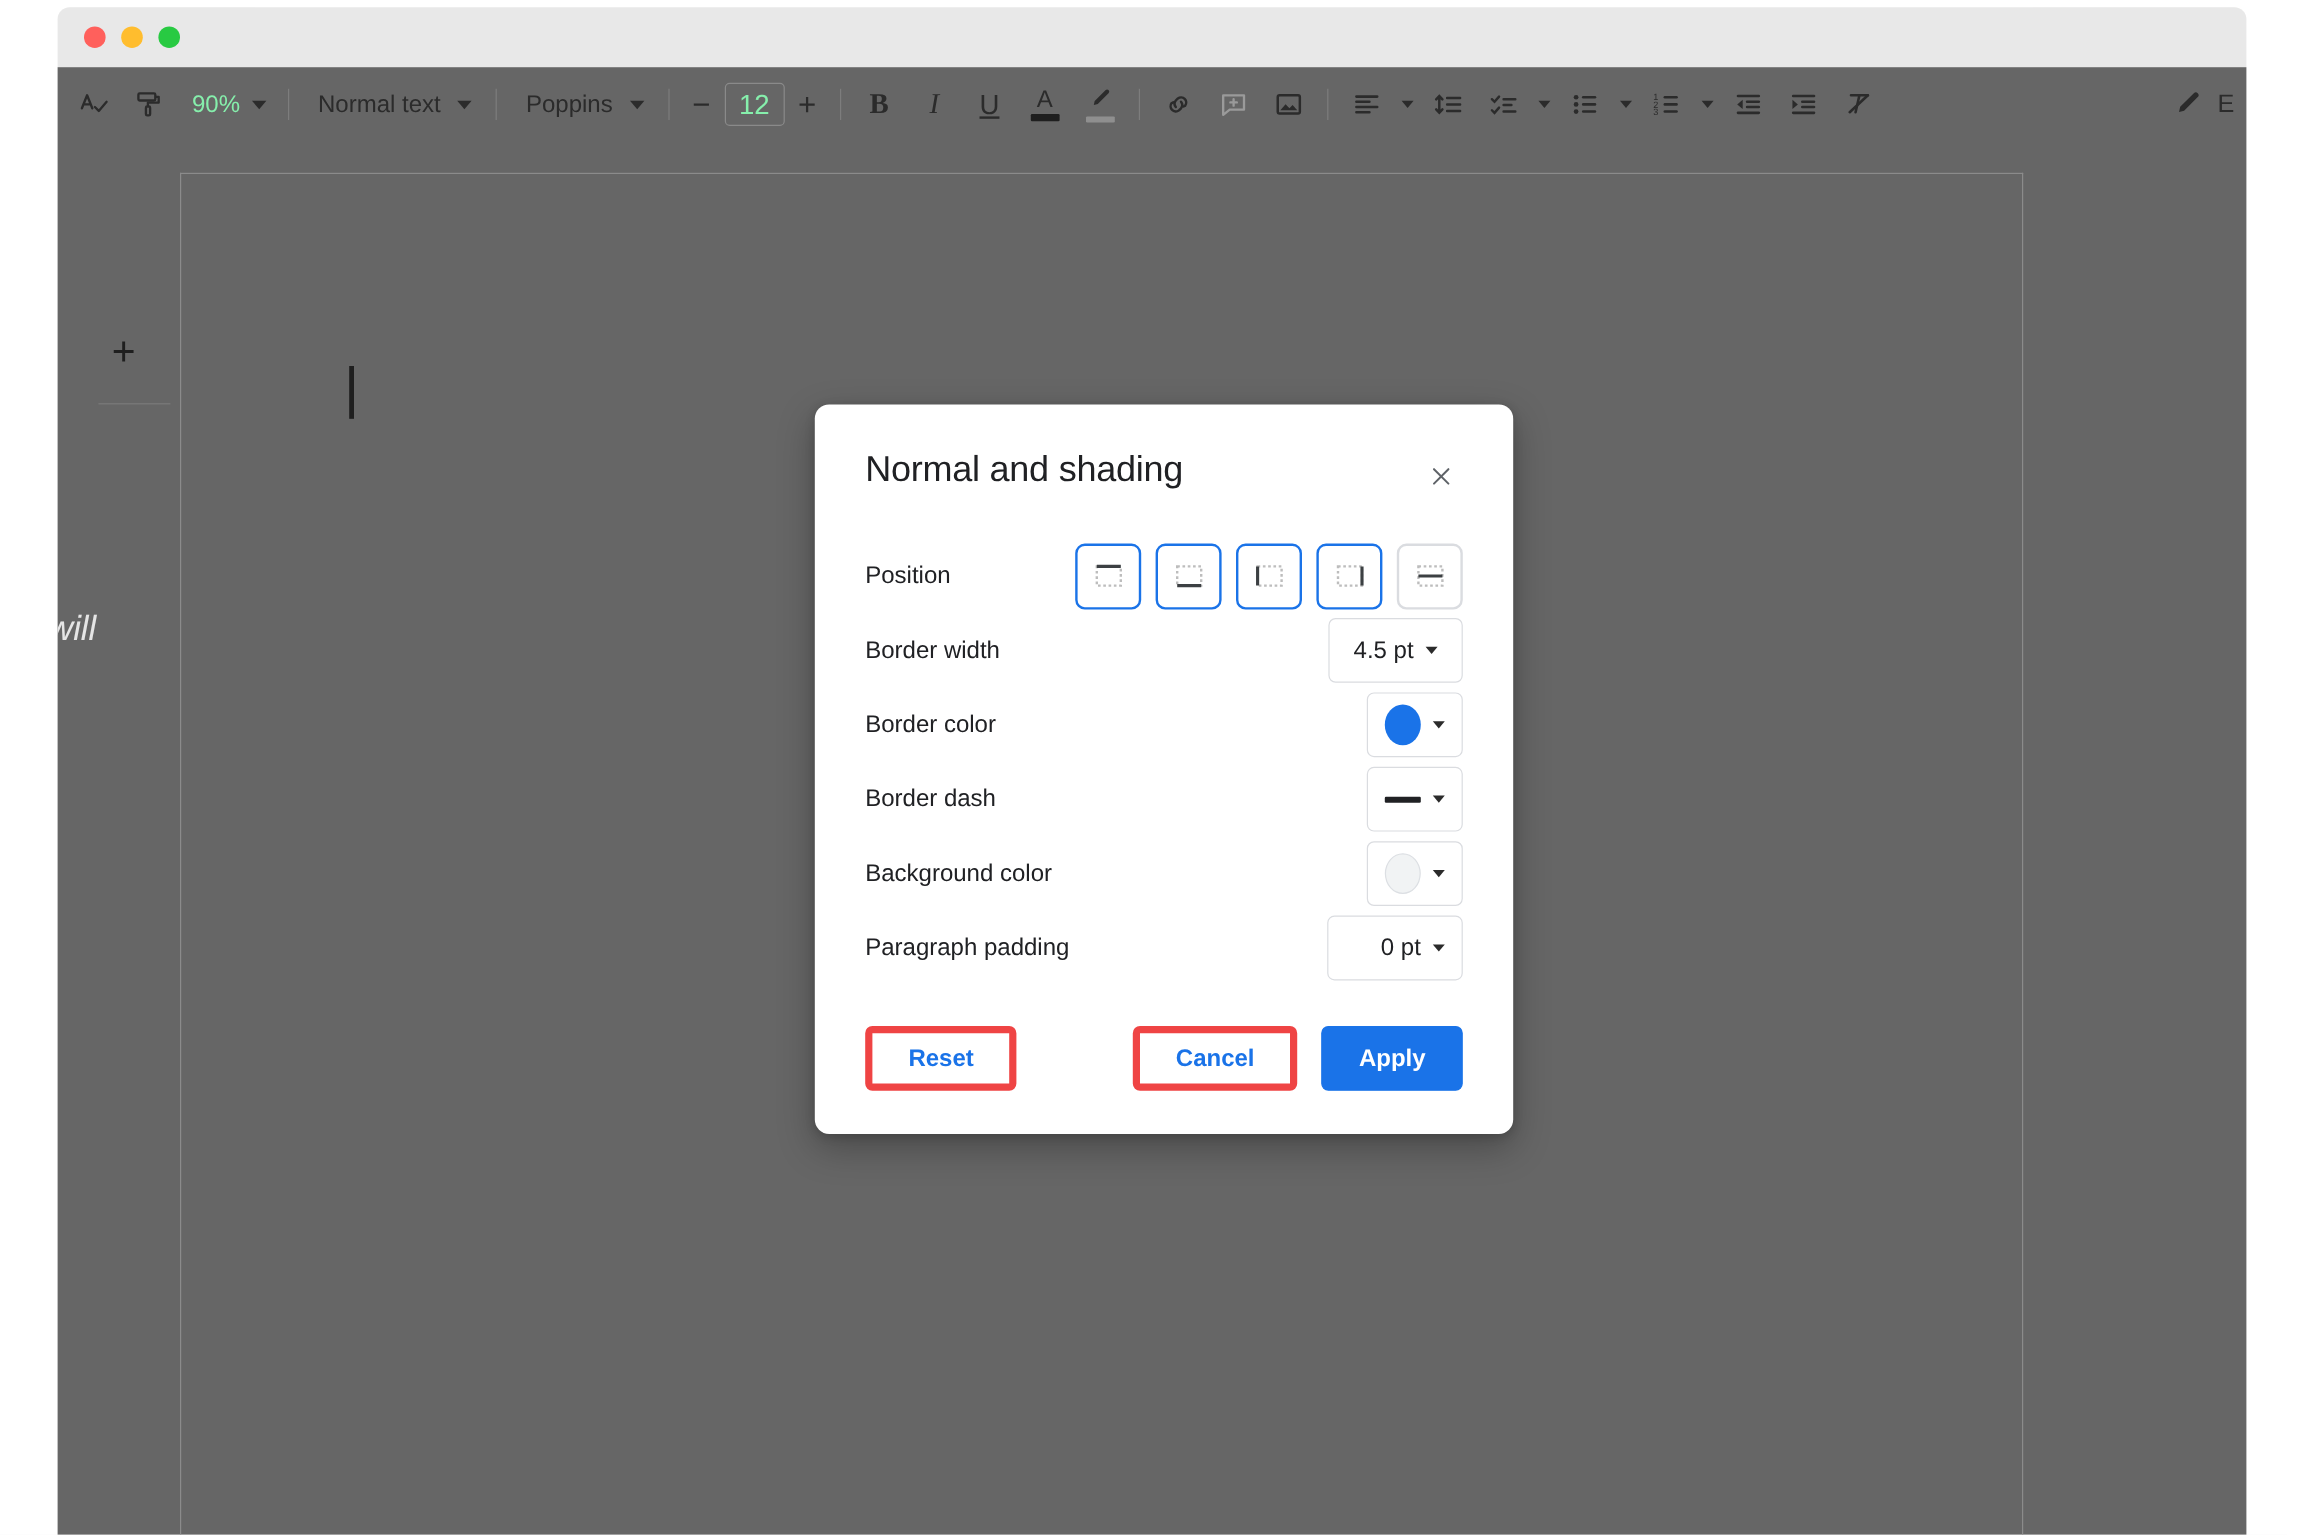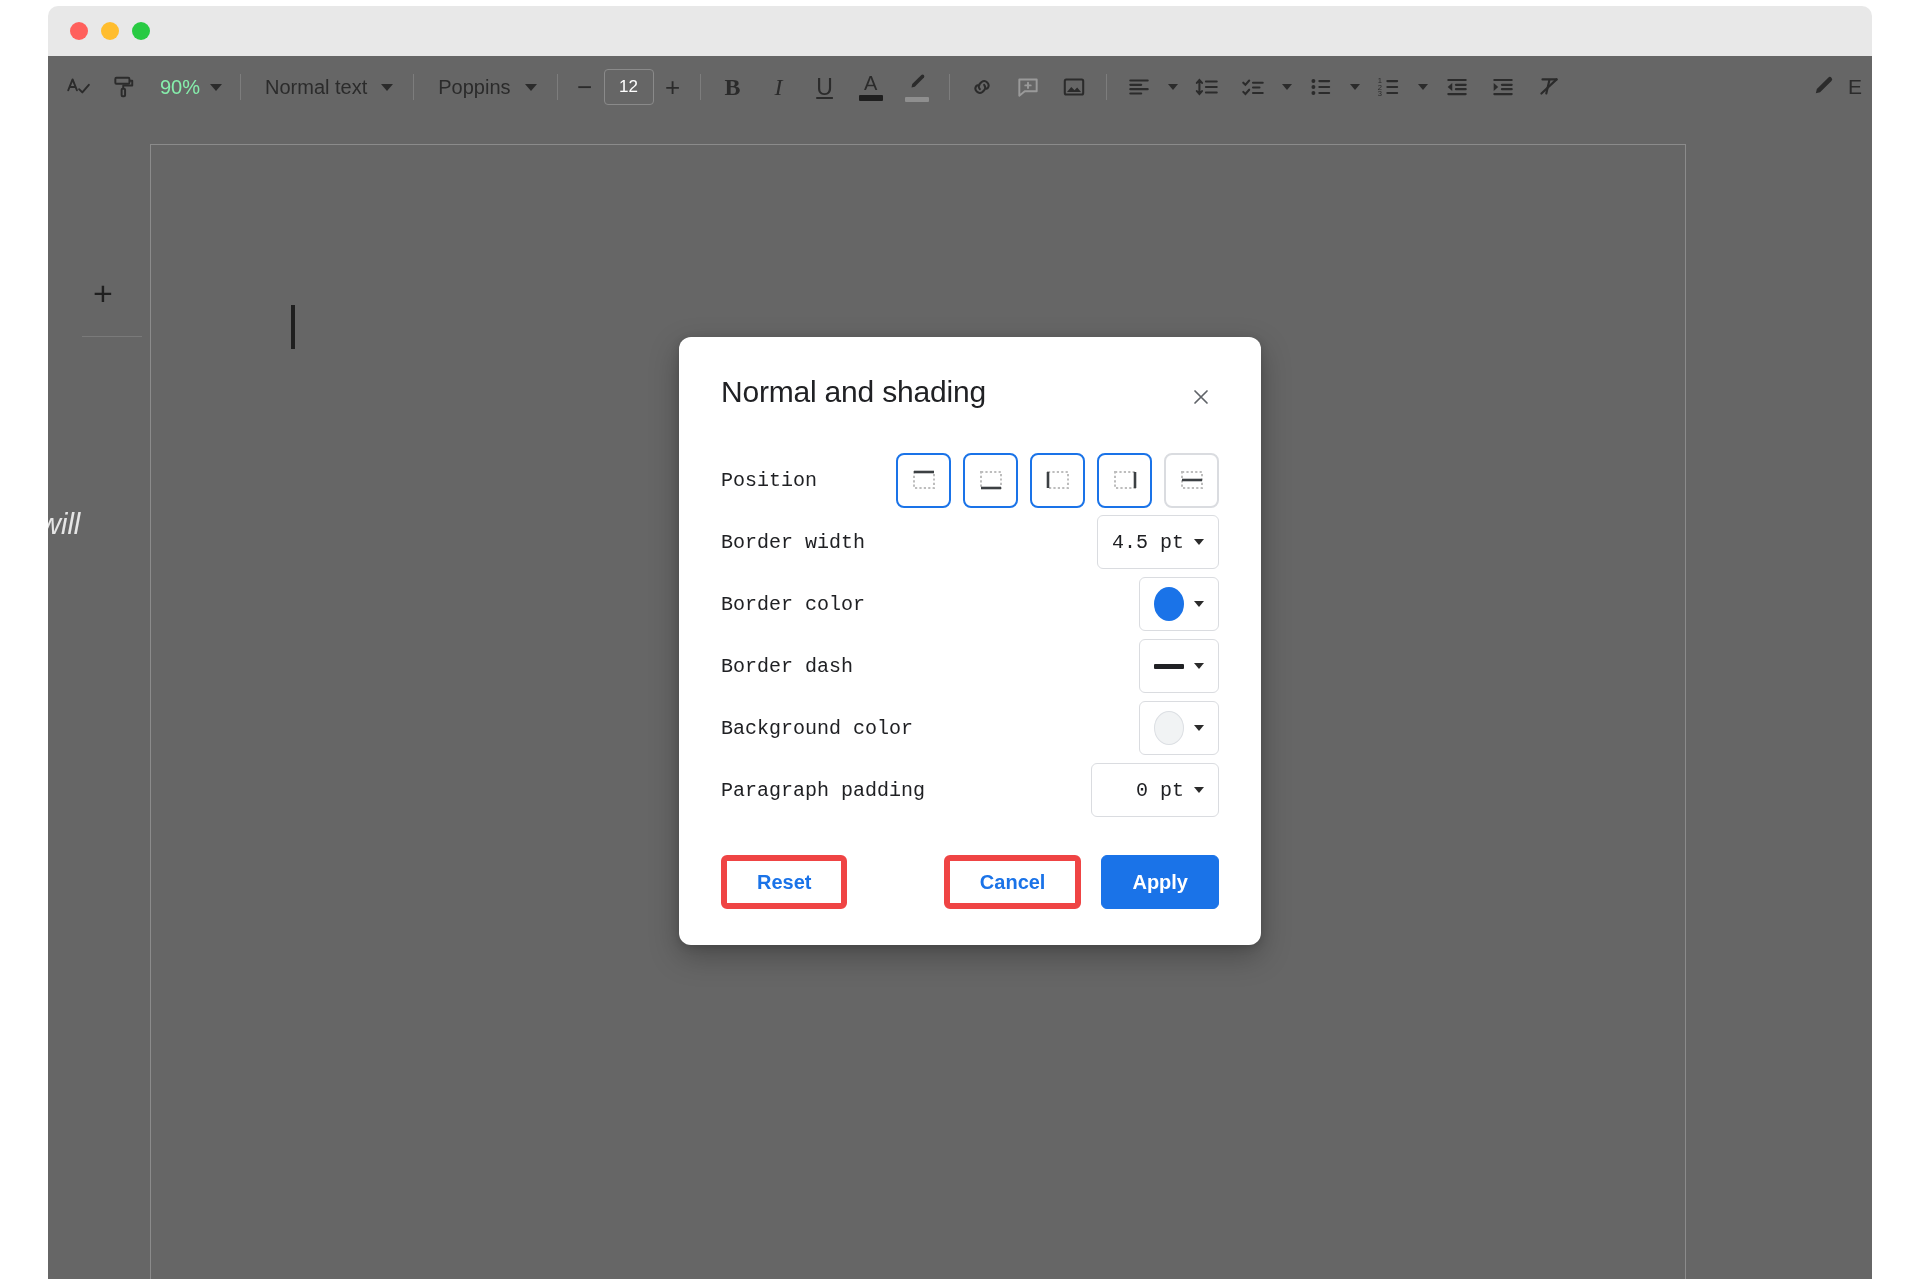--- a/index.html
+++ b/index.html
@@ -116,22 +116,22 @@
     border-right-width: 5px;
     border-top-width: 6px;
   }
   .fontsize-box {
     width: 50px; height: 36px;
     border: 1px solid #8a8a8a;
     border-radius: 4px;
     display: flex;
     align-items: center;
     justify-content: center;
-    font-size: 17px;
-    color: #ffffff;
+    font-size: 23px;
+    color: #86efac;
     background: transparent;
   }
   .stepper {
     width: 34px; height: 40px;
     display: flex;
     align-items: center;
     justify-content: center;
     font-size: 26px;
     line-height: 1;
     color: #2b2b2b;
@@ -228,21 +228,20 @@
     border-radius: 50%;
     color: #5f6368;
   }
 
   .row {
     display: flex;
     align-items: center;
     justify-content: space-between;
     min-height: 62px;
     gap: 28px;
-    font-family: Liberation Mono, monospace;
   }
   .row-label {
     font-size: 20px;
     color: #202124;
     font-weight: 400;
     white-space: nowrap;
   }
   .row-control {
     display: flex;
     align-items: center;

